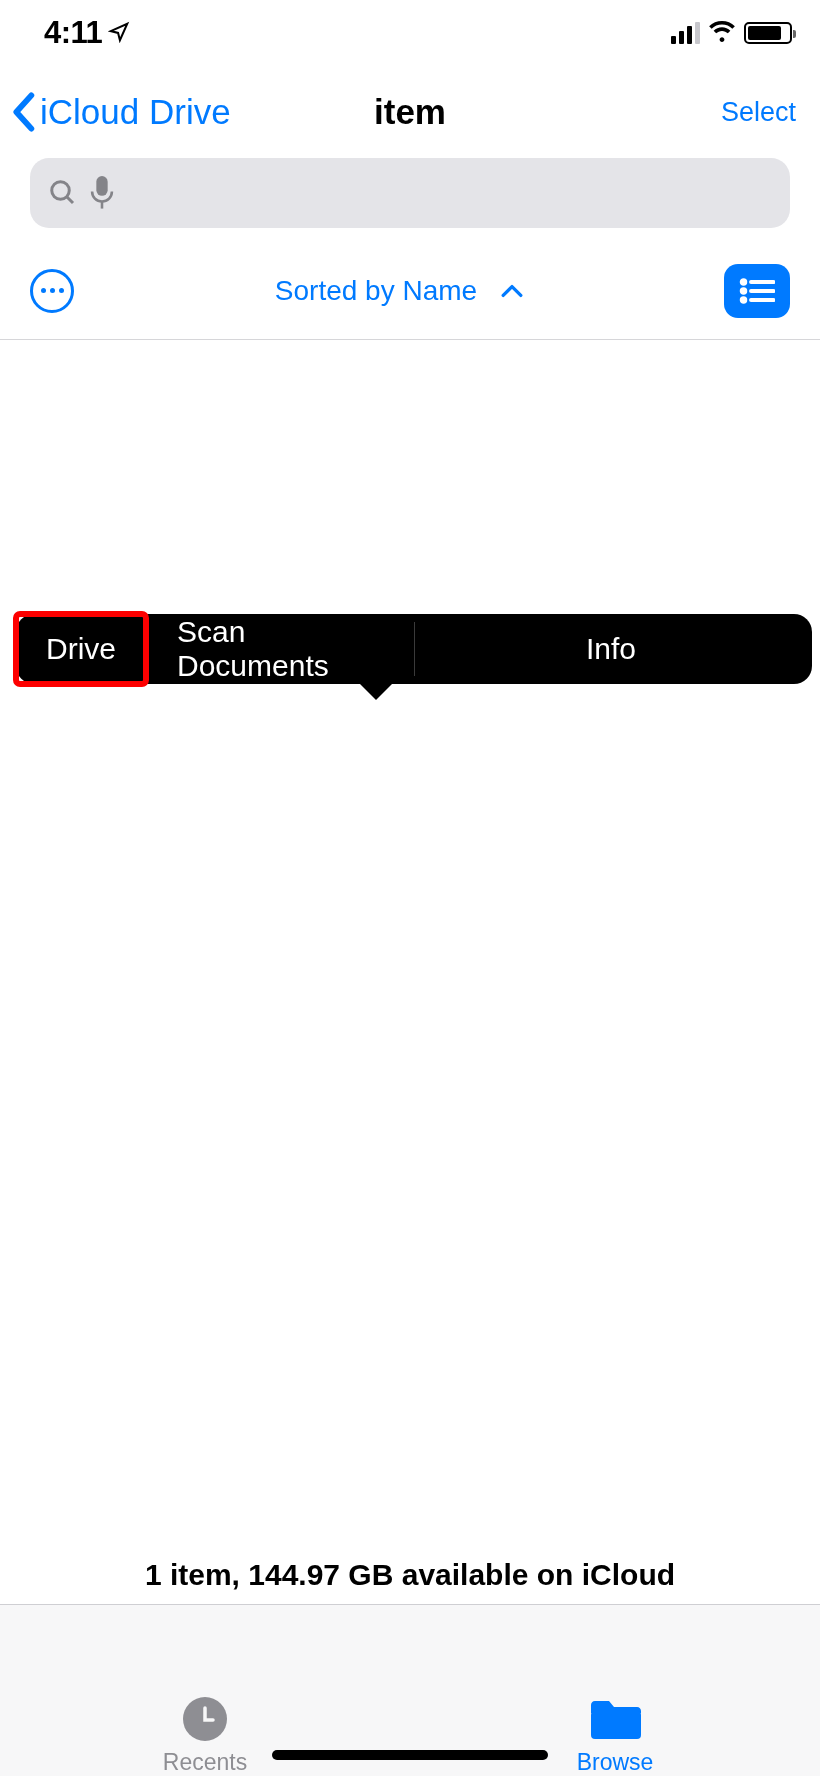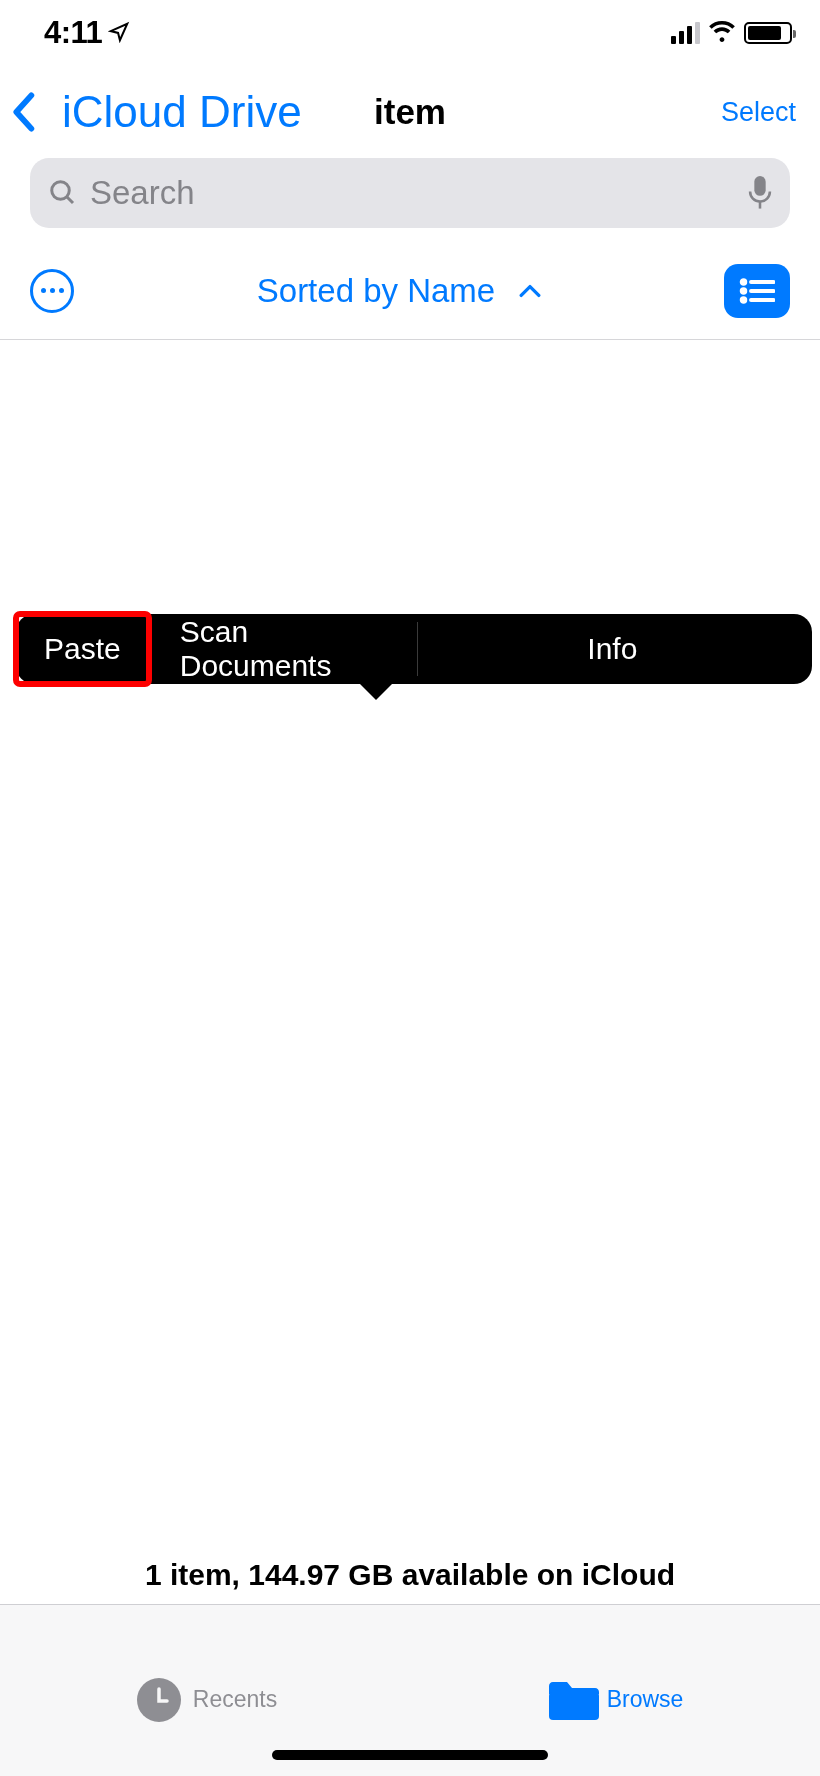--- a/index.html
+++ b/index.html
@@ -17,38 +17,38 @@
   .sig-bars span:nth-child(2){height:13px;}
   .sig-bars span:nth-child(3){height:18px;}
   .sig-bars span:nth-child(4){height:22px; background:#c7c7cc;}
   .wifi svg { width: 28px; height: 22px; }
   .battery { width: 48px; height: 22px; border: 2px solid #000; border-radius: 5px; position: relative; }
   .battery::after { content:""; position:absolute; right:-6px; top:6px; width:3px; height:8px; background:#000; border-radius:0 2px 2px 0; opacity:.6;}
   .battery .fill { position:absolute; left:2px; top:2px; bottom:2px; width:75%; background:#000; border-radius:2px; }
 
   
   .nav-bar { height: 92px; display: flex; align-items: center; justify-content: space-between; padding: 0 24px 0 10px; }
-  .nav-back { display: flex; align-items: center; color: #007aff; font-size: 44px; gap: 22px; }
+  .nav-back { display: flex; align-items: center; color: #007aff; font-size: 35px; }
   .nav-back svg { width: 26px; height: 40px; margin-right: 4px; }
   .nav-title { font-size: 35px; font-weight: 600; position:absolute; left:0; right:0; text-align:center; pointer-events:none;}
   .nav-select { color: #007aff; font-size: 27px; }
 
   
   .search-wrap { padding: 0 30px 14px 30px; }
   .search-field { height: 70px; background: #e4e4e8; border-radius: 19px; display: flex; align-items: center; padding: 0 18px; }
   .search-field svg.mag { width: 30px; height: 30px; color:#848489; margin-right: 12px; }
   .search-field input { flex:1; border:none; background:transparent; font-size: 33px; color:#000; outline:none; }
   .search-field input::placeholder { color:#848489; }
   .search-field svg.mic { width: 24px; height: 34px; color:#848489; }
 
   
   .sort-row { height: 98px; display: flex; align-items: center; justify-content: space-between; padding: 0 30px; border-bottom: 1px solid #d6d6d9;}
   .more-btn { width: 44px; height: 44px; border: 3px solid #007aff; border-radius: 50%; display:flex; align-items:center; justify-content:center; gap:4px;}
   .more-btn span { width:5px; height:5px; background:#007aff; border-radius:50%; }
-  .sort-label { color:#007aff; font-size: 33px; display:flex; align-items:center; gap:24px;}
+  .sort-label { color:#007aff; font-size: 28px; display:flex; align-items:center; gap:24px;}
   .sort-label svg { width:22px; height:14px; }
   .view-toggle { width: 66px; height: 54px; background:#007aff; border-radius: 14px; display:flex; align-items:center; justify-content:center;}
   .view-toggle svg { width:36px; height:28px; color:#fff;}
 
   
   .file-list { padding: 16px 30px; }
   .file-row { display:flex; align-items:center; gap: 26px; padding: 6px 0;}
   .file-icon { width: 80px; height: 96px; background:#fff; border:1px solid #ddd; border-radius:2px; position:relative; display:flex; align-items:center; justify-content:center;}
   .file-icon::before { content:""; position:absolute; top:0; right:0; width:22px; height:22px; background:linear-gradient(135deg,#fff 49%,#e6e6e6 51%); border-left:1px solid #ddd; border-bottom:1px solid #ddd;}
   .file-icon .bars { display:flex; align-items:flex-end; gap:3px; height:34px;}
@@ -69,21 +69,21 @@
   .pop-item.pi-paste{ flex: 0 0 130px;}
   .pop-item.pi-newfolder{ flex: 0 0 194px;}
   .pop-item.pi-scan{ flex: 0 0 268px; padding-left: 31px;}
   .pop-item.pi-info{ flex: 1; padding-left: 24px;}
 
   
   .storage { position:absolute; bottom: 184px; left:0; right:0; text-align:center; font-size:30px; font-weight:600;}
 
   
   .tab-bar { position:absolute; bottom:0; left:0; right:0; height: 172px; border-top:1px solid #cfcfd3; background:#f7f7f8; display:flex;}
-  .tab { flex:1; display:flex; flex-direction:row; align-items:center; justify-content:center; padding-top:18px; gap:8px;}
+  .tab { flex:1; display:flex; flex-direction:column; align-items:center; justify-content:flex-end; padding-top:18px; gap:8px;}
   .tab.inactive { color:#8e8e93; }
   .tab.active { color:#007aff; }
   .tab .tlabel { font-size:23px; font-weight:500;}
   .tab svg { width:52px; height:44px; }
 
   
   .home-ind { position:absolute; bottom:16px; left:50%; transform:translateX(-50%); width:276px; height:10px; background:#000; border-radius:6px;}
 </style>
 </head>
 <body>
@@ -126,21 +126,20 @@
     <div class="nav-title">item</div>
     <div class="nav-select">Select</div>
   </div>
 
   <div class="search-wrap">
     <div class="search-field">
       <svg class="mag" viewBox="0 0 24 24" fill="none" stroke="currentColor" stroke-width="2.4">
           <circle cx="10" cy="10" r="7"></circle>
           <line x1="20" y1="20" x2="15" y2="15"></line>
         </svg>
-      <input type="text" placeholder="Search" style="">
       <svg class="mic" viewBox="0 0 16 24" fill="currentColor">
           <rect x="4" y="0" width="8" height="14" rx="4"></rect>
           <path d="M1 11c0 4 3 7 7 7s7-3 7-7" fill="none" stroke="currentColor" stroke-width="1.8"></path>
           <line x1="8" y1="18" x2="8" y2="23" stroke="currentColor" stroke-width="1.8"></line>
         </svg>
     </div>
   </div>
 
   <div class="sort-row">
     <div class="more-btn">
@@ -161,21 +160,21 @@
           <circle cx="3" cy="9" r="1.2" fill="currentColor"></circle>
           <line x1="8" y1="9" x2="23" y2="9"></line>
           <circle cx="3" cy="15" r="1.2" fill="currentColor"></circle>
           <line x1="8" y1="15" x2="23" y2="15"></line>
         </svg>
     </div>
   </div>
 
 
   <div class="popover">
-    <div class="pop-item pi-paste highlight">Paste</div>
+    <div class="pop-item pi-paste highlight">Drive</div>
     <div class="pop-item pi-scan">Scan Documents</div>
     <div class="pop-item pi-info">Info</div>
   </div>
 
   <div class="storage">1 item, 144.97 GB available on iCloud</div>
 
   <div class="tab-bar">
     <div class="tab inactive">
       <svg viewBox="0 0 44 44">
           <circle cx="22" cy="22" r="22" fill="#8e8e93"></circle>

